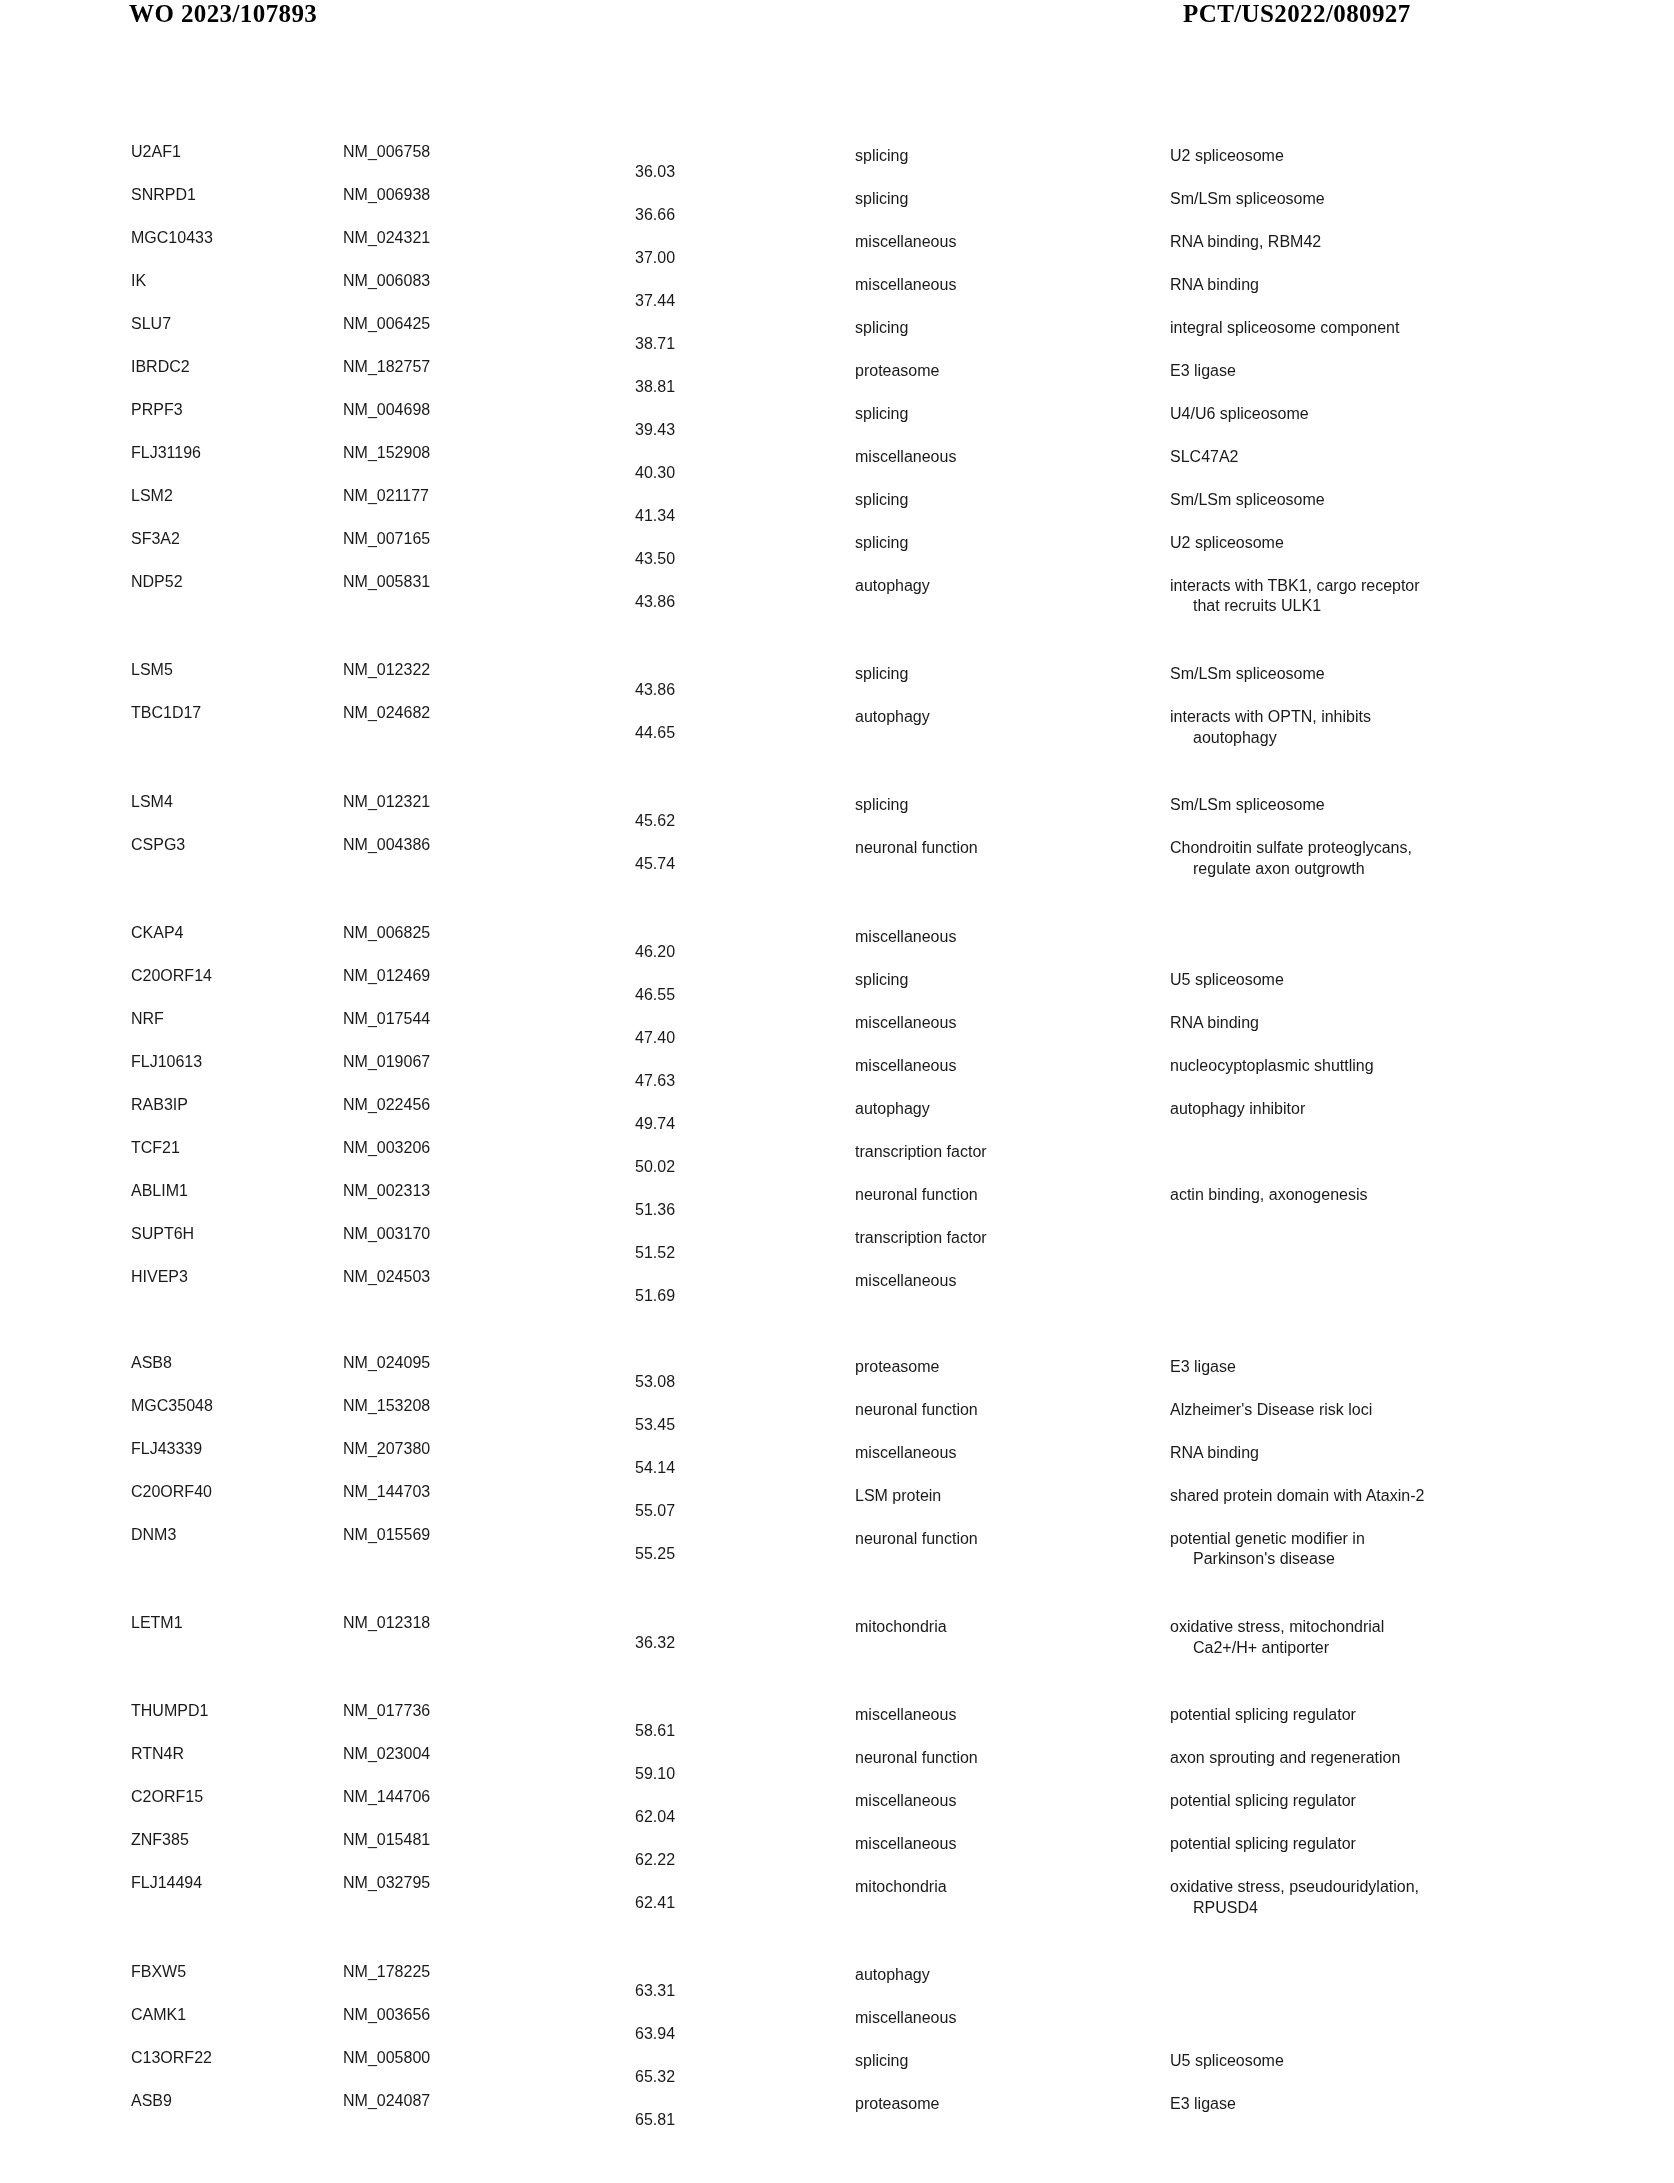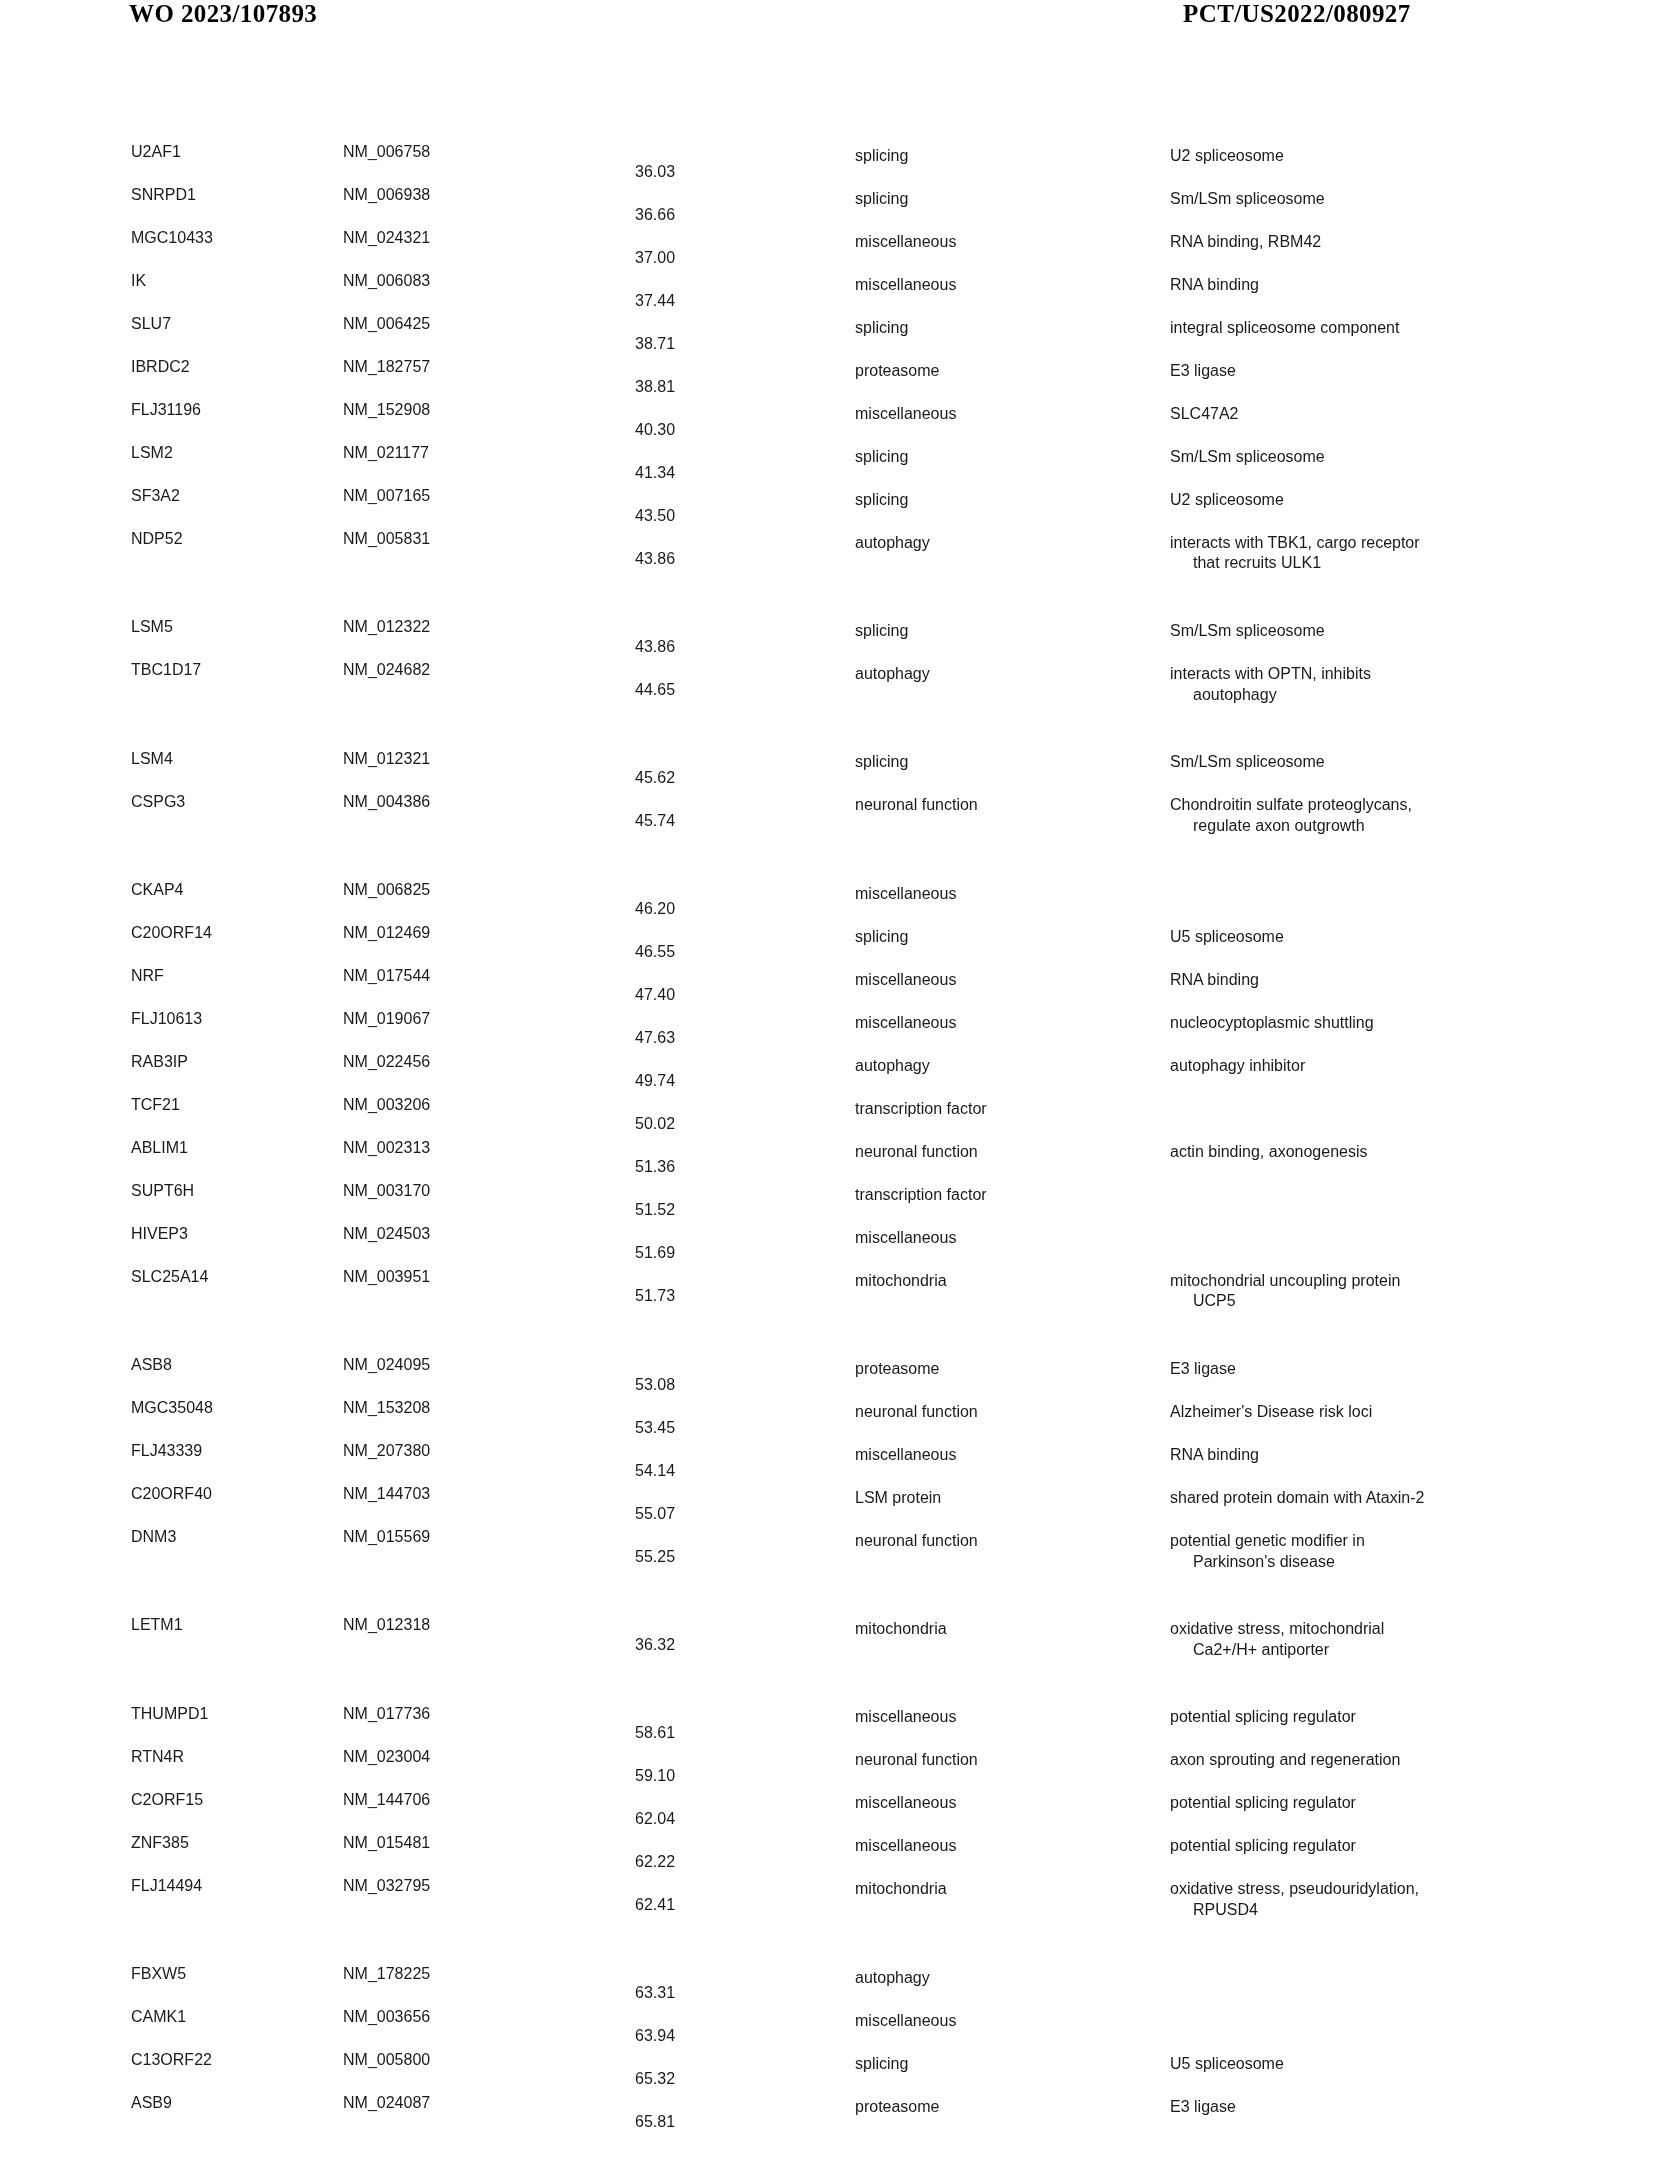--- a/index.html
+++ b/index.html
@@ -165,20 +165,30 @@
         <td class="sym">IBRDC2</td>
         <td class="acc">NM_182757</td>
         <td></td>
         <td class="score">38.81</td>
         <td></td>
         <td class="cat">proteasome</td>
         <td class="desc"><span class="l1">E3 ligase</span></td>
       </tr>
       <tr>
         <td></td>
+        <td class="sym">PRPF3</td>
+        <td class="acc">NM_004698</td>
+        <td></td>
+        <td class="score">39.43</td>
+        <td></td>
+        <td class="cat">splicing</td>
+        <td class="desc"><span class="l1">U4/U6 spliceosome</span></td>
+      </tr>
+      <tr>
+        <td></td>
         <td class="sym">FLJ31196</td>
         <td class="acc">NM_152908</td>
         <td></td>
         <td class="score">40.30</td>
         <td></td>
         <td class="cat">miscellaneous</td>
         <td class="desc"><span class="l1">SLC47A2</span></td>
       </tr>
       <tr>
         <td></td>
@@ -363,30 +373,20 @@
       <tr>
         <td></td>
         <td class="sym">HIVEP3</td>
         <td class="acc">NM_024503</td>
         <td></td>
         <td class="score">51.69</td>
         <td></td>
         <td class="cat">miscellaneous</td>
         <td class="desc"></td>
       </tr>
-      <tr>
-        <td></td>
-        <td class="sym">SLC25A14</td>
-        <td class="acc">NM_003951</td>
-        <td></td>
-        <td class="score">51.73</td>
-        <td></td>
-        <td class="cat">mitochondria</td>
-        <td class="desc"><span class="l1">mitochondrial uncoupling protein</span><span class="l2">UCP5</span></td>
-      </tr>
       <tr class="spacer-row">
         <td></td>
         <td></td>
         <td></td>
         <td></td>
         <td></td>
         <td></td>
         <td></td>
         <td></td>
       </tr>

